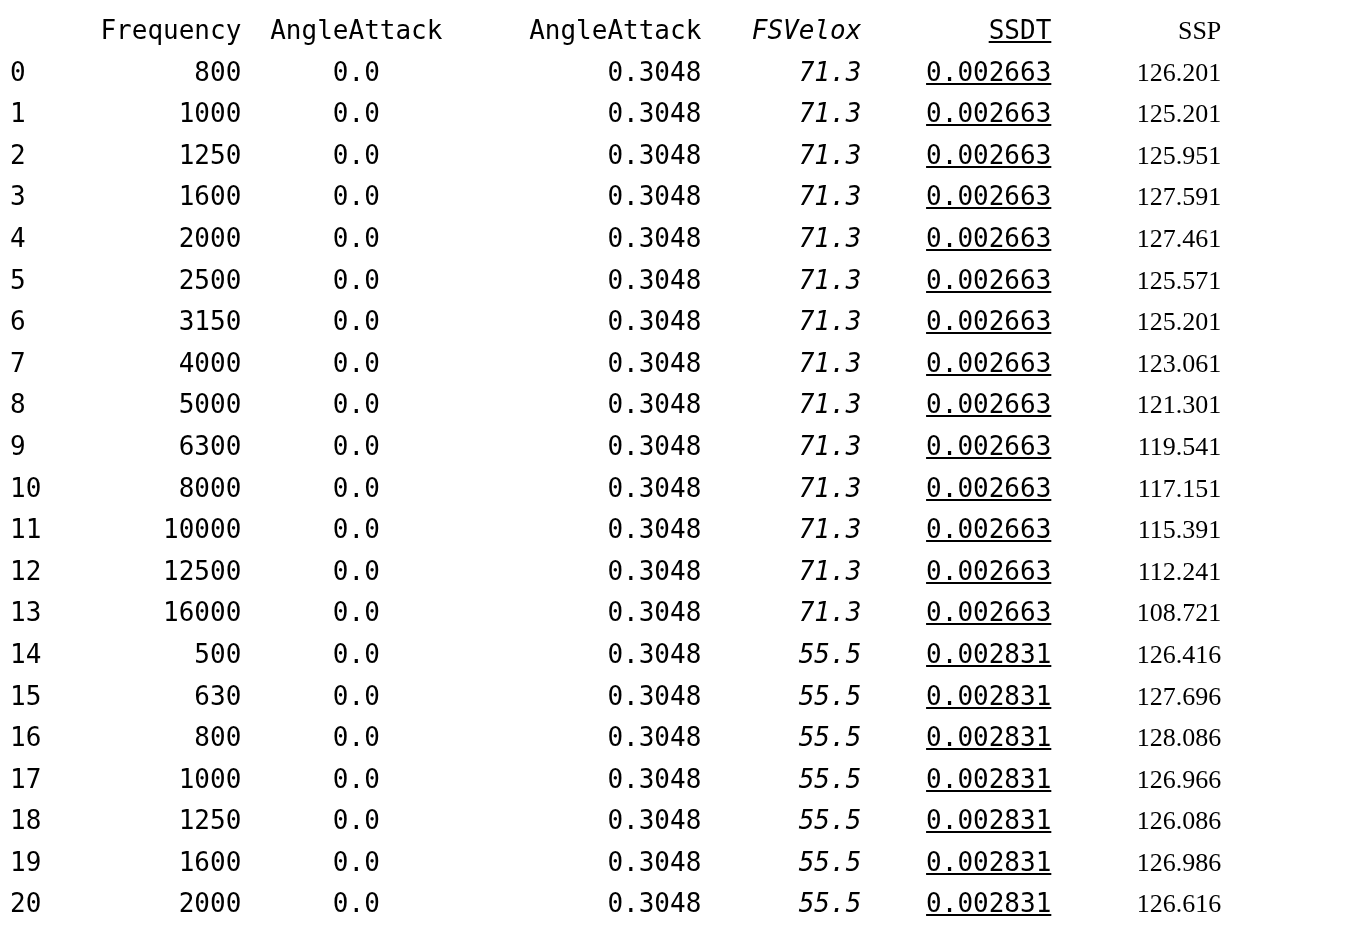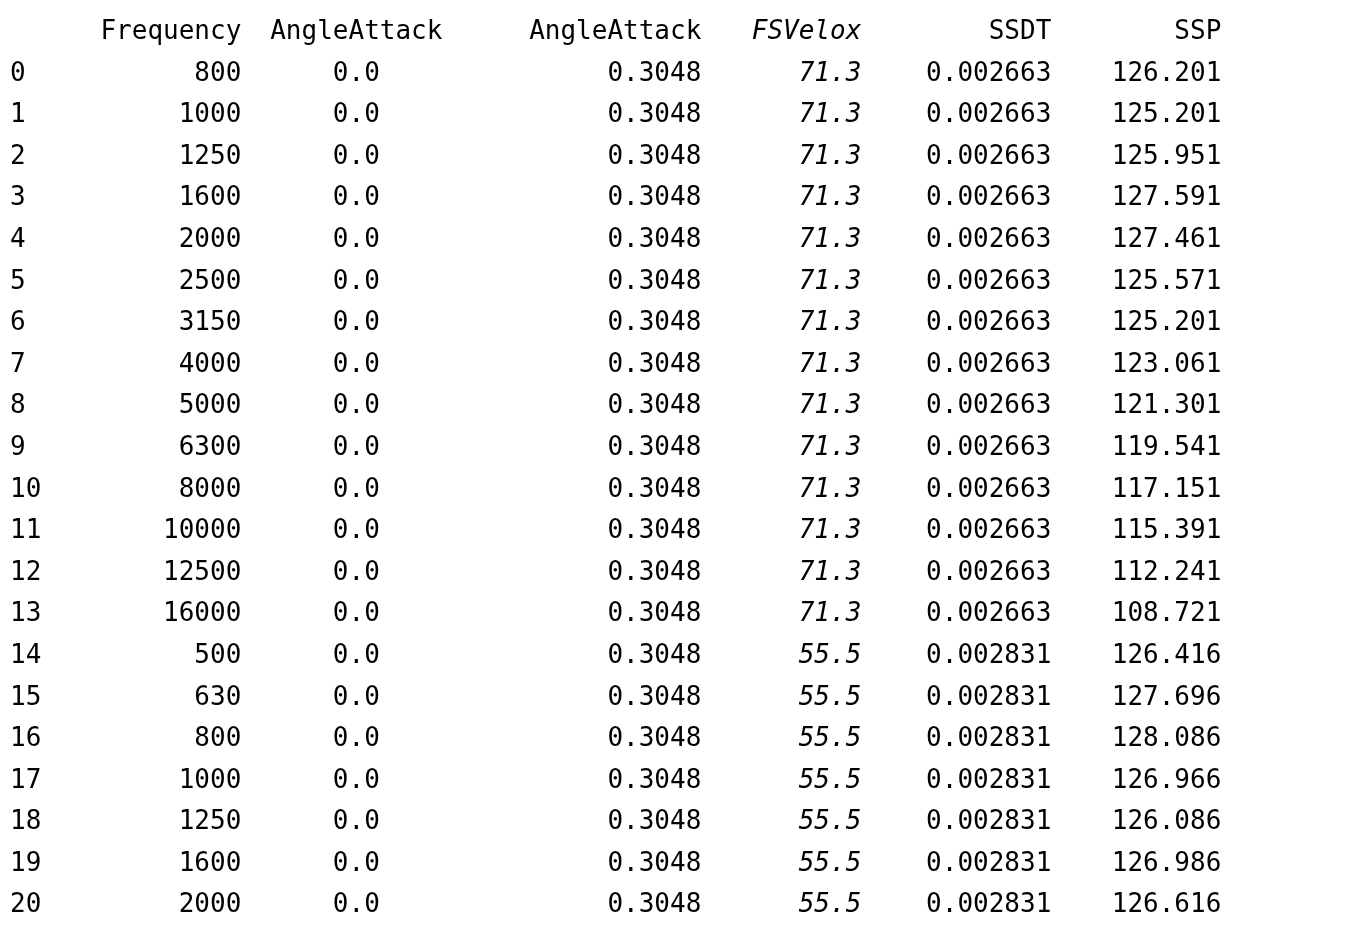--- a/index.html
+++ b/index.html
@@ -26,22 +26,22 @@
       vertical-align: top;
     }
     th.idx, td.idx {
       text-align: left;
       padding-right: 20px;
     }
     .col-freq { min-width: 180px; }
     .col-angle { min-width: 230px; text-align: center; }
     .col-chord { min-width: 230px; }
     .col-fsv { min-width: 160px; font-style: italic; }
-    .col-ssdt { min-width: 190px; }
-    .col-ssp { min-width: 170px; }
+    .col-ssdt { min-width: 190px; text-decoration: underline; }
+    .col-ssp { min-width: 170px; font-family: Liberation Serif, serif; }
     .idx { min-width: 50px; }
   </style>
 </head>
 <body>
 
 <table>
   <thead>
     <tr>
       <th class="idx"></th>
       <th class="col-freq">Frequency</th>

